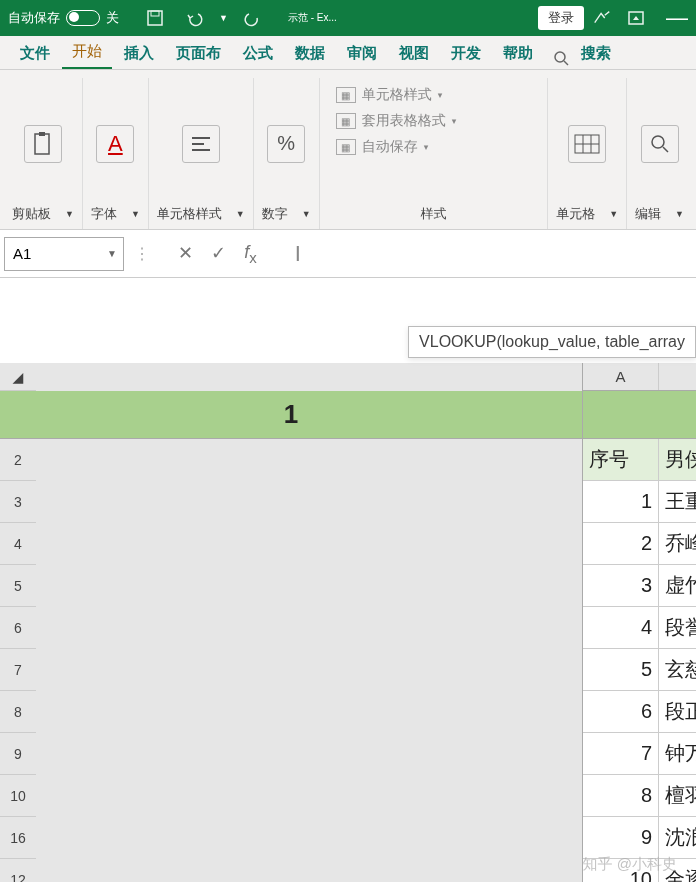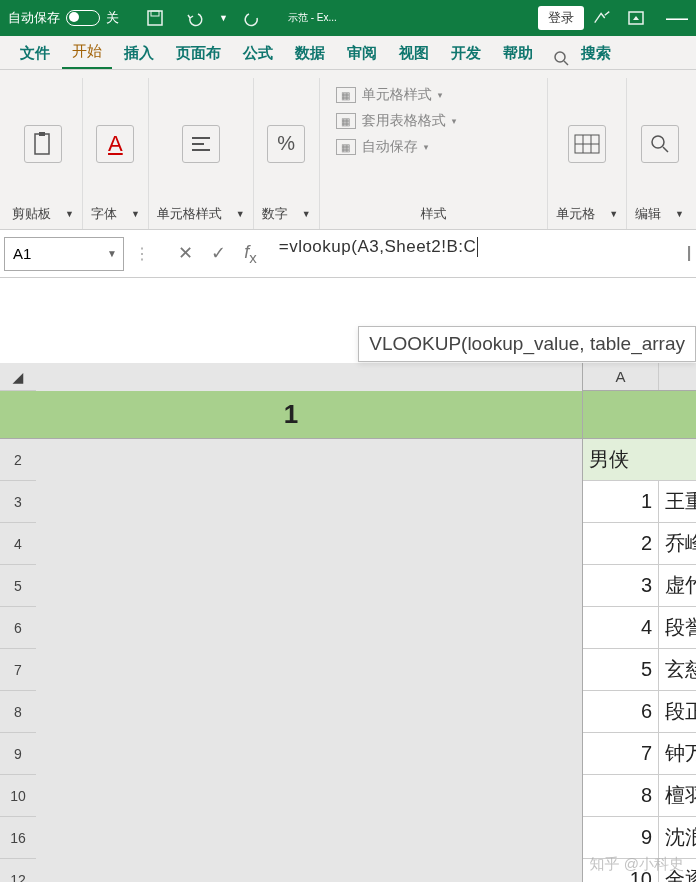--- a/index.html
+++ b/index.html
@@ -34,21 +34,21 @@
     .formula-bar { height: 48px; display: flex; align-items: center; border-bottom: 1px solid #ccc; padding: 4px; }
     .name-box { width: 120px; height: 34px; border: 1px solid #aaa; display: flex; align-items: center; padding: 0 8px; font-size: 15px; position: relative; }
     .name-box-arrow { position: absolute; right: 6px; color: #666; font-size: 10px; }
     .fb-btns { display: flex; gap: 18px; margin: 0 18px; color: #777; font-size: 18px; }
     .fb-btn { cursor: pointer; }
     .formula-input { flex: 1; height: 34px; border: none; font-size: 17px; color: #333; padding: 0 4px; font-family: Arial, sans-serif; letter-spacing: 0.5px; }
     .cursor-caret { display: inline-block; width: 1px; height: 20px; background: #333; vertical-align: middle; margin-left: 1px; }
     .end-cursor { margin-left: 20px; color: #888; font-size: 22px; }
     
     .tooltip-area { height: 85px; position: relative; background: #fff; }
-    .tooltip { position: absolute; right: 0; top: 48px; background: #fff; border: 1px solid #bbb; padding: 6px 10px; font-size: 19px; color: #444; box-shadow: 0 2px 6px rgba(0,0,0,0.1); white-space: nowrap; }
+    .tooltip { position: absolute; right: 0; top: 48px; background: #fff; border: 1px solid #bbb; padding: 6px 10px; font-size: 16px; color: #444; box-shadow: 0 2px 6px rgba(0,0,0,0.1); white-space: nowrap; }
     
     .sheet { display: flex; }
     .row-headers { display: flex; flex-direction: column; background: #e6e6e6; border-right: 1px solid #aaa; }
     .rh { height: 42px; width: 36px; display: flex; align-items: center; justify-content: center; font-size: 14px; color: #444; border-bottom: 1px solid #ccc; }
     .rh.first { height: 28px; }
     .rh.title-row { height: 48px; }
     
     .grid { flex: 1; }
     .col-headers { display: flex; background: #e6e6e6; border-bottom: 1px solid #aaa; height: 28px; }
     .ch { display: flex; align-items: center; justify-content: center; font-size: 15px; color: #444; border-right: 1px solid #ccc; }
@@ -57,21 +57,21 @@
     .title-row { height: 48px; background: #a8d08d; display: flex; align-items: center; justify-content: center; font-size: 26px; font-weight: bold; color: #222; border-bottom: 1px solid #aaa; width: 582px; }
     
     .data-row { display: flex; height: 42px; border-bottom: 1px solid #ccc; }
     .cell { border-right: 1px solid #ccc; display: flex; align-items: center; padding: 0 6px; font-size: 20px; color: #222; }
     .cell.a { width: 76px; justify-content: flex-end; } 
     .cell.b { width: 148px; }
     .header-row { background: #e2efda; font-size: 20px; font-weight: 500; }
     .header-row .cell { justify-content: flex-start; }
     .header-row .cell.a { justify-content: flex-start; }
     
-    .watermark { position: fixed; right: 12px; bottom: 8px; color: #aaa; font-size: 15px; opacity: 0.7; }
+    .watermark { position: fixed; right: 19px; bottom: 8px; color: #aaa; font-size: 15px; opacity: 0.7; }
   </style>
 </head>
 <body>
 
 <div class="titlebar">
   <div class="autosave">
     <span>自动保存</span>
     <span class="toggle"></span>
     <span>关</span>
   </div>
@@ -238,23 +238,20 @@
   <div class="name-box">
     <span>A1</span>
     <span class="name-box-arrow">▼</span>
   </div>
   <span style="color:#aaa;margin:0 10px">⋮</span>
   <div class="fb-btns">
     <span class="fb-btn">✕</span>
     <span class="fb-btn">✓</span>
     <span class="fb-btn"><i>f</i><sub>x</sub></span>
   </div>
-  <div class="formula-input">
-    <span>=vlookup(A3,Sheet2!B:C</span><span class="cursor-caret"></span>
-  </div>
   <span class="end-cursor">I</span>
 </div>
 
 <div class="tooltip-area">
   <div class="tooltip">VLOOKUP(lookup_value, table_array</div>
 </div>
 
 <div class="sheet">
   <div class="row-headers">
     <div class="rh first">◢</div>
@@ -272,20 +269,21 @@
     <div class="rh">12</div>
   </div>
   <div class="grid">
     <div class="col-headers">
       <div class="ch a">A</div>
       <div class="ch b">B</div>
 
     </div>
     <div class="title-row">武侠情侣合集</div>
     <div class="data-row header-row">
+      <div class="cell a">序号</div>
       <div class="cell b">男侠</div>
 
     </div>
     <div id="data-rows">
         <div class="data-row">
     <div class="cell a">1</div>
     <div class="cell b">王重阳</div>
 
     </div>
         <div class="data-row">

